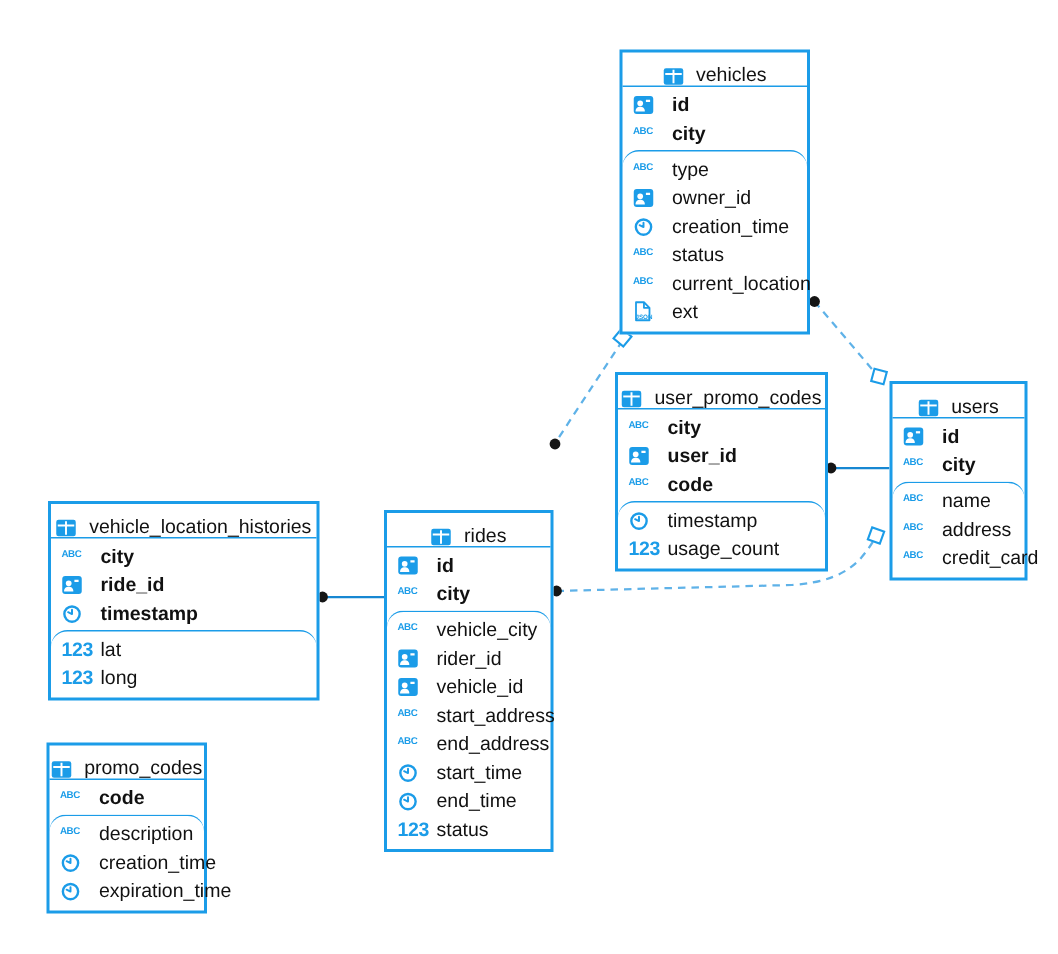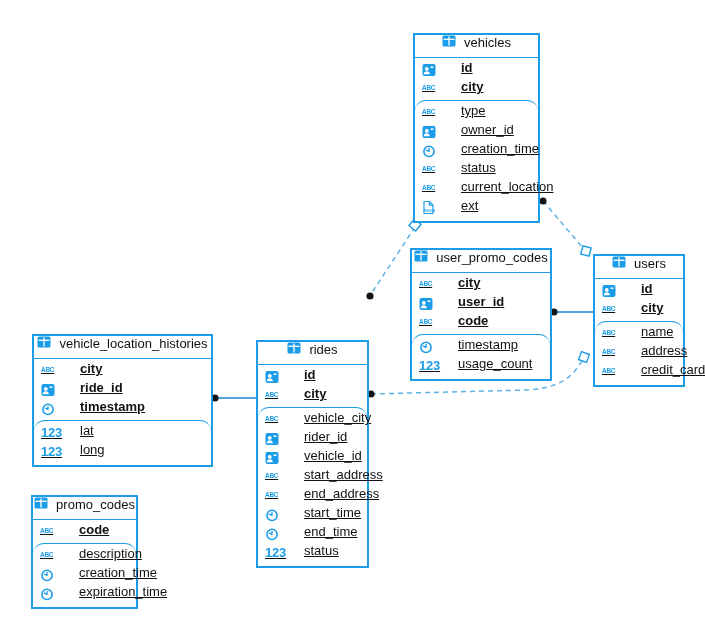--- a/index.html
+++ b/index.html
@@ -9,25 +9,25 @@
     --dot:#151515;
     --txt:#111111;
   }
   html,body{margin:0;padding:0;background:#ffffff;}
   body{font-family:"Liberation Sans", sans-serif;}
   .canvas{position:relative;width:705px;height:636px;background:#ffffff;overflow:hidden;}
   svg.wires{position:absolute;left:0;top:0;width:705px;height:636px;}
   .wire-dashed{stroke:var(--dash);stroke-width:1.5;fill:none;stroke-dasharray:5 4;}
   .wire-solid{stroke:var(--solid);stroke-width:1.5;fill:none;}
   .db-table{position:absolute;background:#ffffff;border:2px solid var(--p);box-sizing:border-box;}
-  .thead{display:flex;align-items:flex-start;justify-content:center;gap:5px;height:22px;
+  .thead{display:flex;align-items:flex-end;justify-content:center;gap:5px;height:22px;
          border-bottom:1.5px solid var(--p);font-size:13px;font-weight:500;color:var(--txt);}
   .sect{padding:2px 0;}
   .sect.cols{border-top:1.5px solid var(--p);padding:2px 0 4px;border-radius:11px;}
-  .row{display:flex;gap:22px;height:19px;padding:0 7px;font-size:13px;color:var(--txt);white-space:nowrap;text-decoration:underline;}
+  .row{display:flex;align-items:center;gap:9px;height:19px;padding:0 7px;font-size:13px;color:var(--txt);white-space:nowrap;}
   .row.pk .lbl{font-weight:700;}
   .ic{width:17px;min-width:17px;display:inline-flex;align-items:center;justify-content:flex-start;}
   .ticon{color:var(--p);font-weight:700;font-size:6.5px;letter-spacing:-0.3px;line-height:1;}
   .ticon.n{font-size:13px;font-weight:600;letter-spacing:-0.2px;}
 </style>
 </head>
 <body>
 
 <div class="canvas">
   <svg class="wires" id="wires" viewBox="0 0 705 636">

